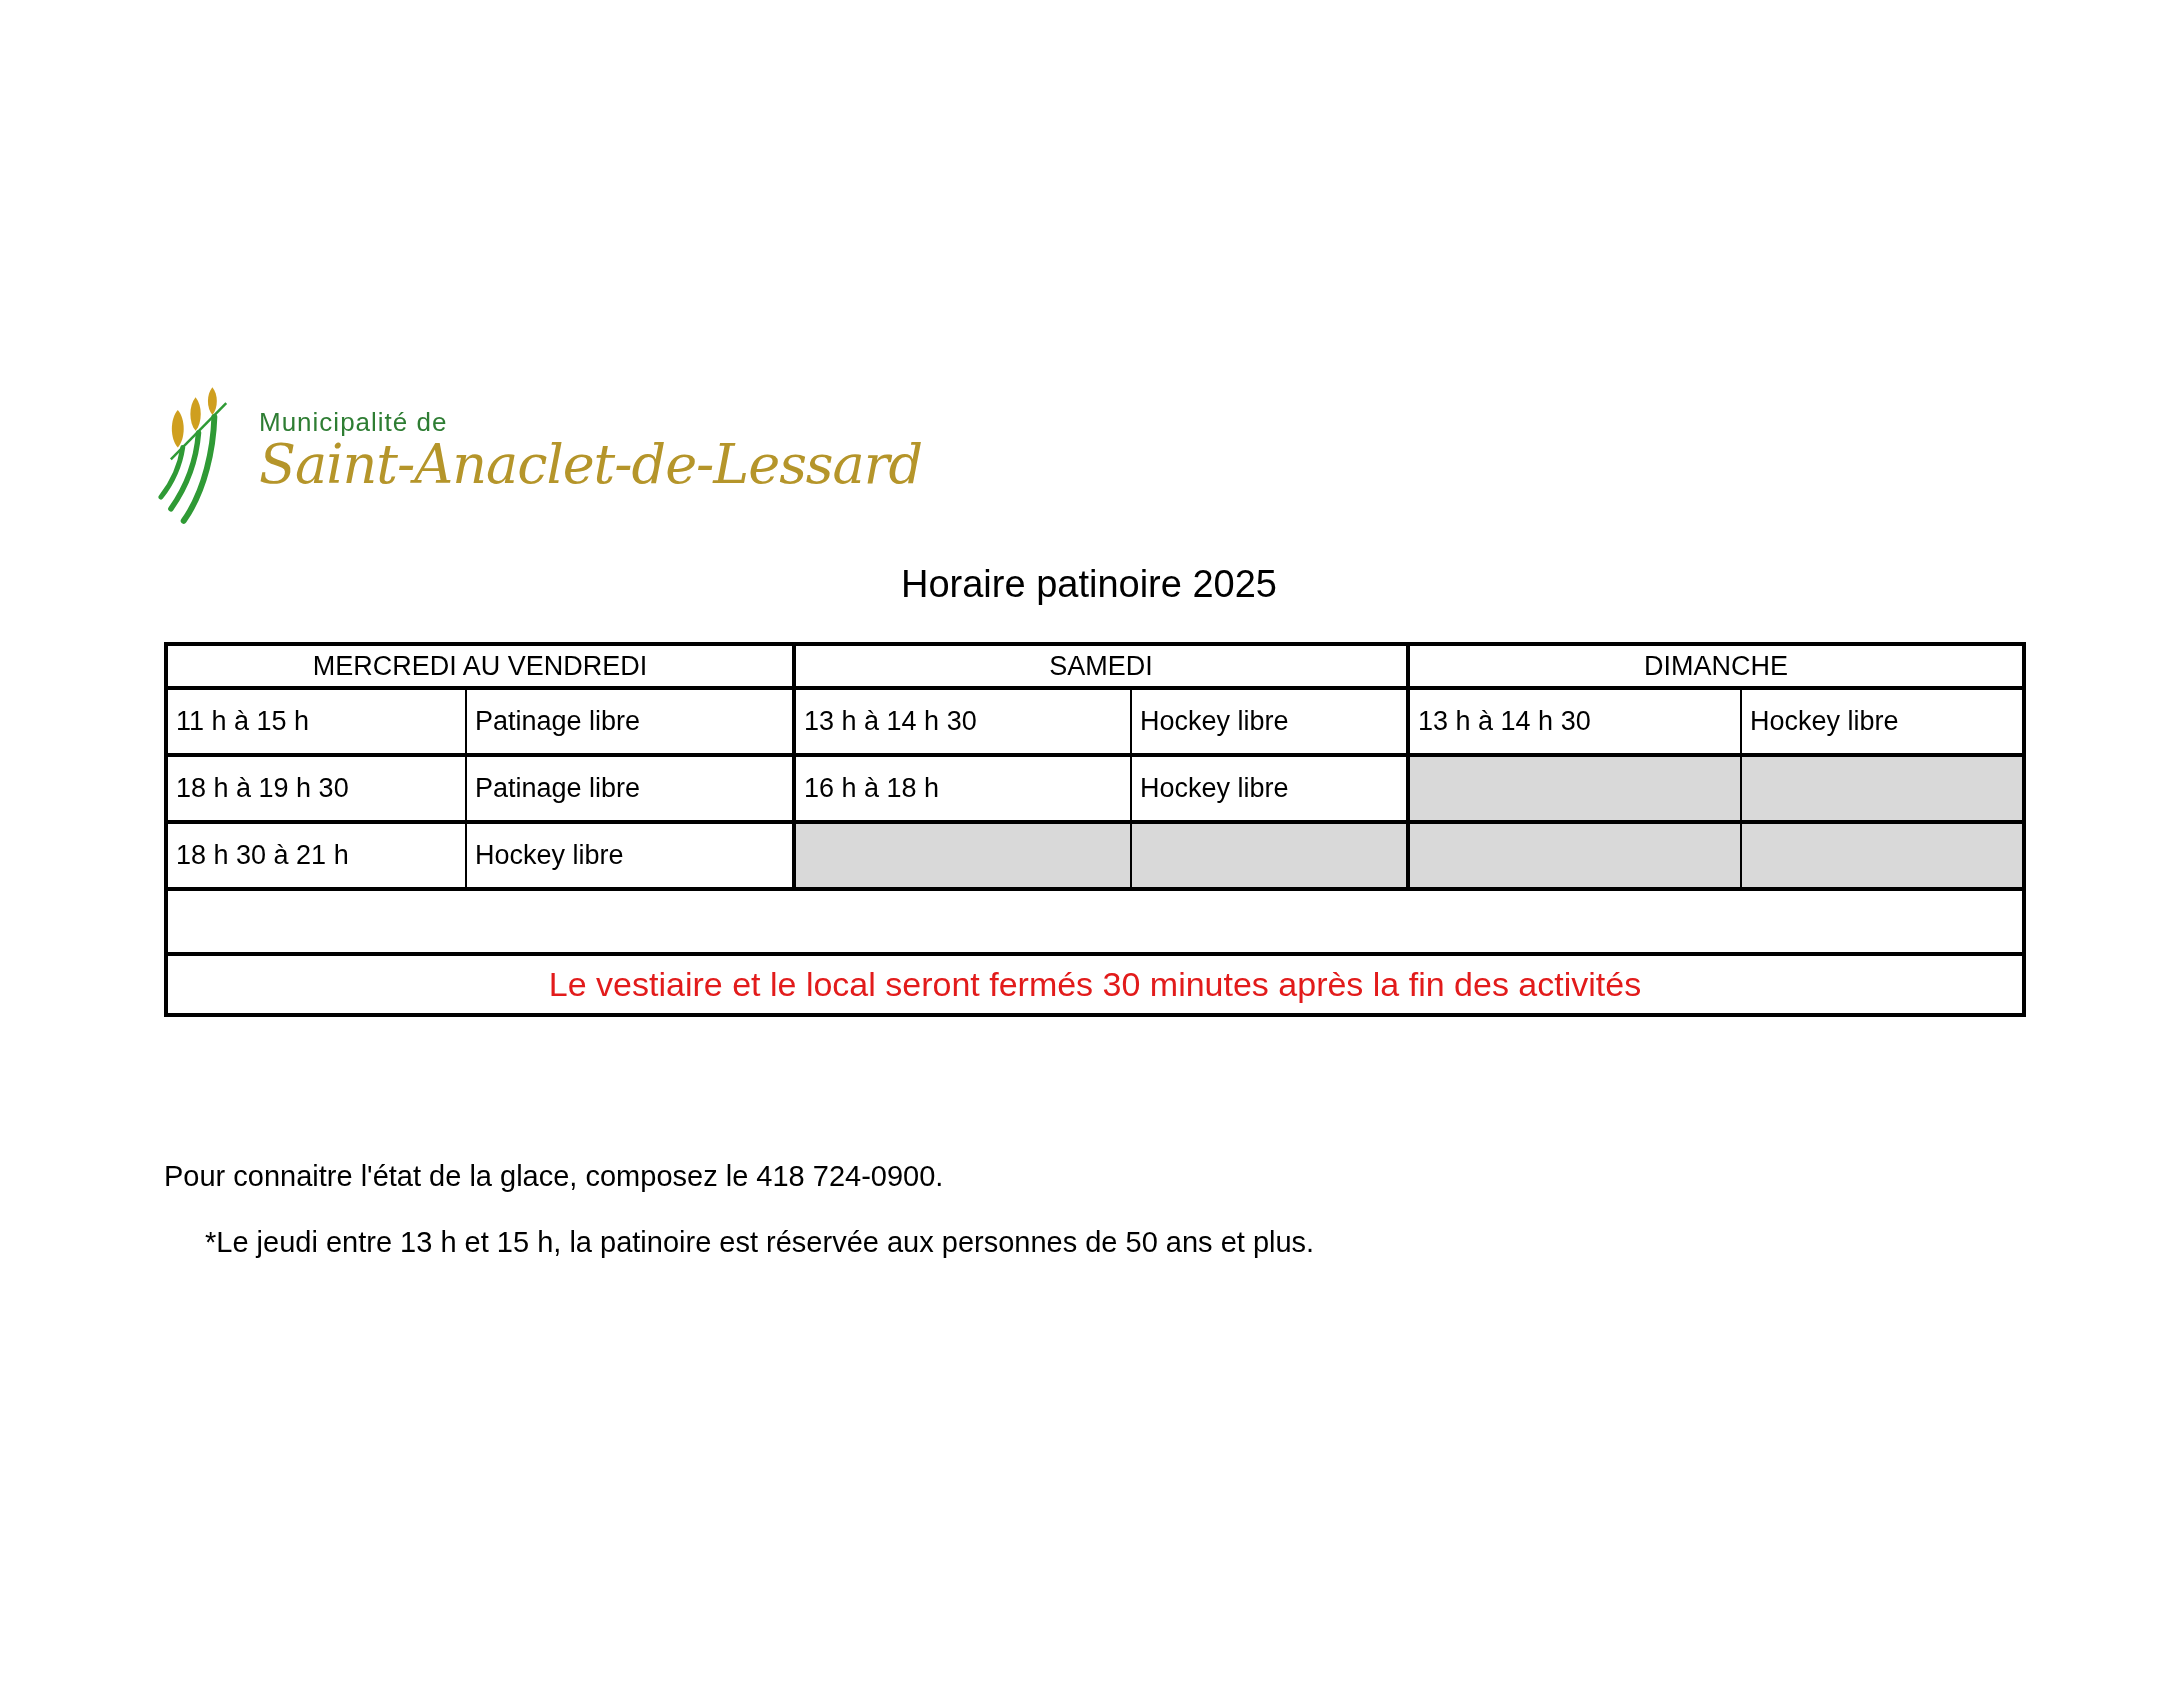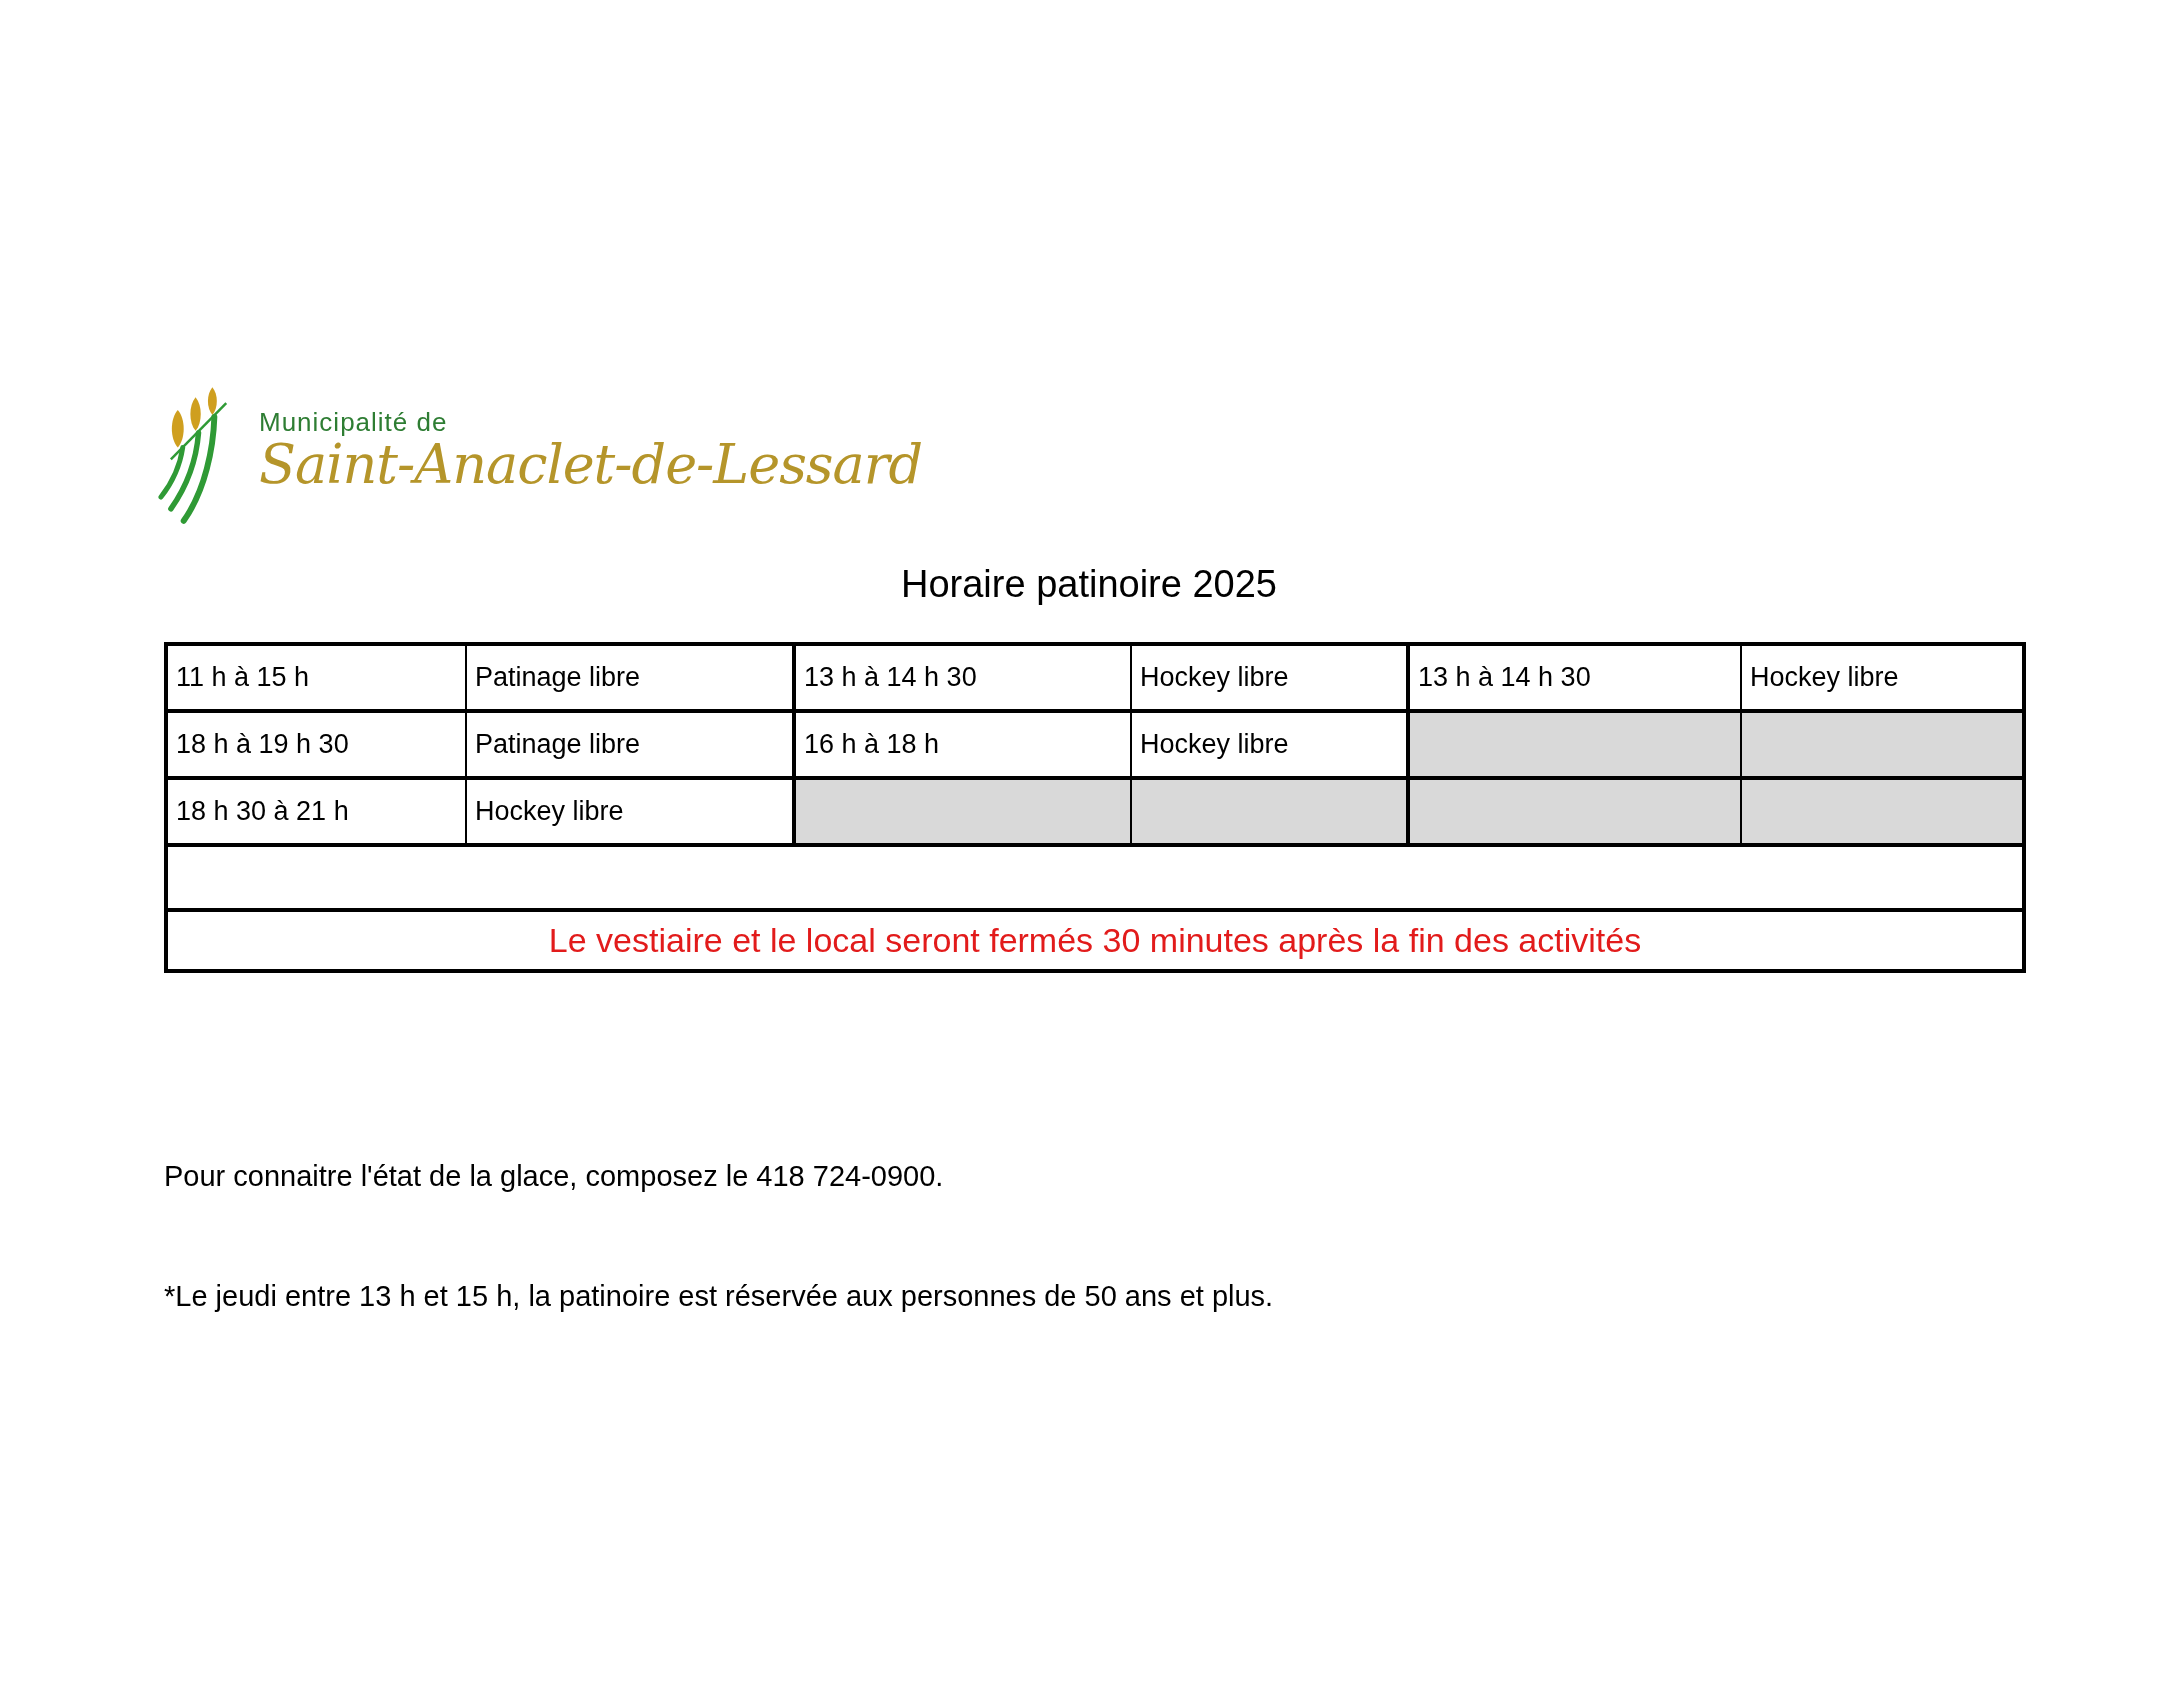--- a/index.html
+++ b/index.html
@@ -54,21 +54,21 @@
   .schedule tr.spacer-row td{height:61px;padding:0;}
   .schedule tr.notice-row td{
     height:57px;padding:0;text-align:center;
     color:var(--notice-red);font-size:34px;
   }
   .small-note{font-size:16px;letter-spacing:0px;}
 
   
   .note{position:absolute;left:164px;font-size:29px;color:#000;white-space:nowrap;}
   .note-1{top:1160px;}
-  .note-2{top:1280px;}
+  .note-2{top:1226px;margin-left:41px;}
 </style>
 </head>
 <body>
 
 <div class="page">
 
   <div class="logo">
     <svg class="logo-icon" viewBox="0 0 90 140" aria-hidden="true">
       <line x1="13" y1="74" x2="69" y2="17" stroke="var(--logo-green)" stroke-width="2.5"></line>
       <path d="M20,24 C28,33 28,53 20,62 C12,53 12,33 20,24 Z" fill="var(--logo-gold)"></path>
@@ -89,20 +89,25 @@
   <table class="schedule">
     <colgroup>
       <col style="width:300px">
         <col style="width:328px">
       <col style="width:337px">
         <col style="width:277px">
       <col style="width:333px">
         <col style="width:283px">
     </colgroup>
     <tbody>
+      <tr>
+        <th colspan="2">MERCREDI AU VENDREDI</th>
+        <th colspan="2">SAMEDI</th>
+        <th colspan="2">DIMANCHE</th>
+      </tr>
 
       <tr>
         <td class="t">11 h à 15 h</td>
         <td class="a">Patinage libre</td>
         <td class="t">13 h à 14 h 30</td>
         <td class="a">Hockey libre</td>
         <td class="t">13 h à 14 h 30</td>
         <td class="a">Hockey libre</td>
       </tr>
 

